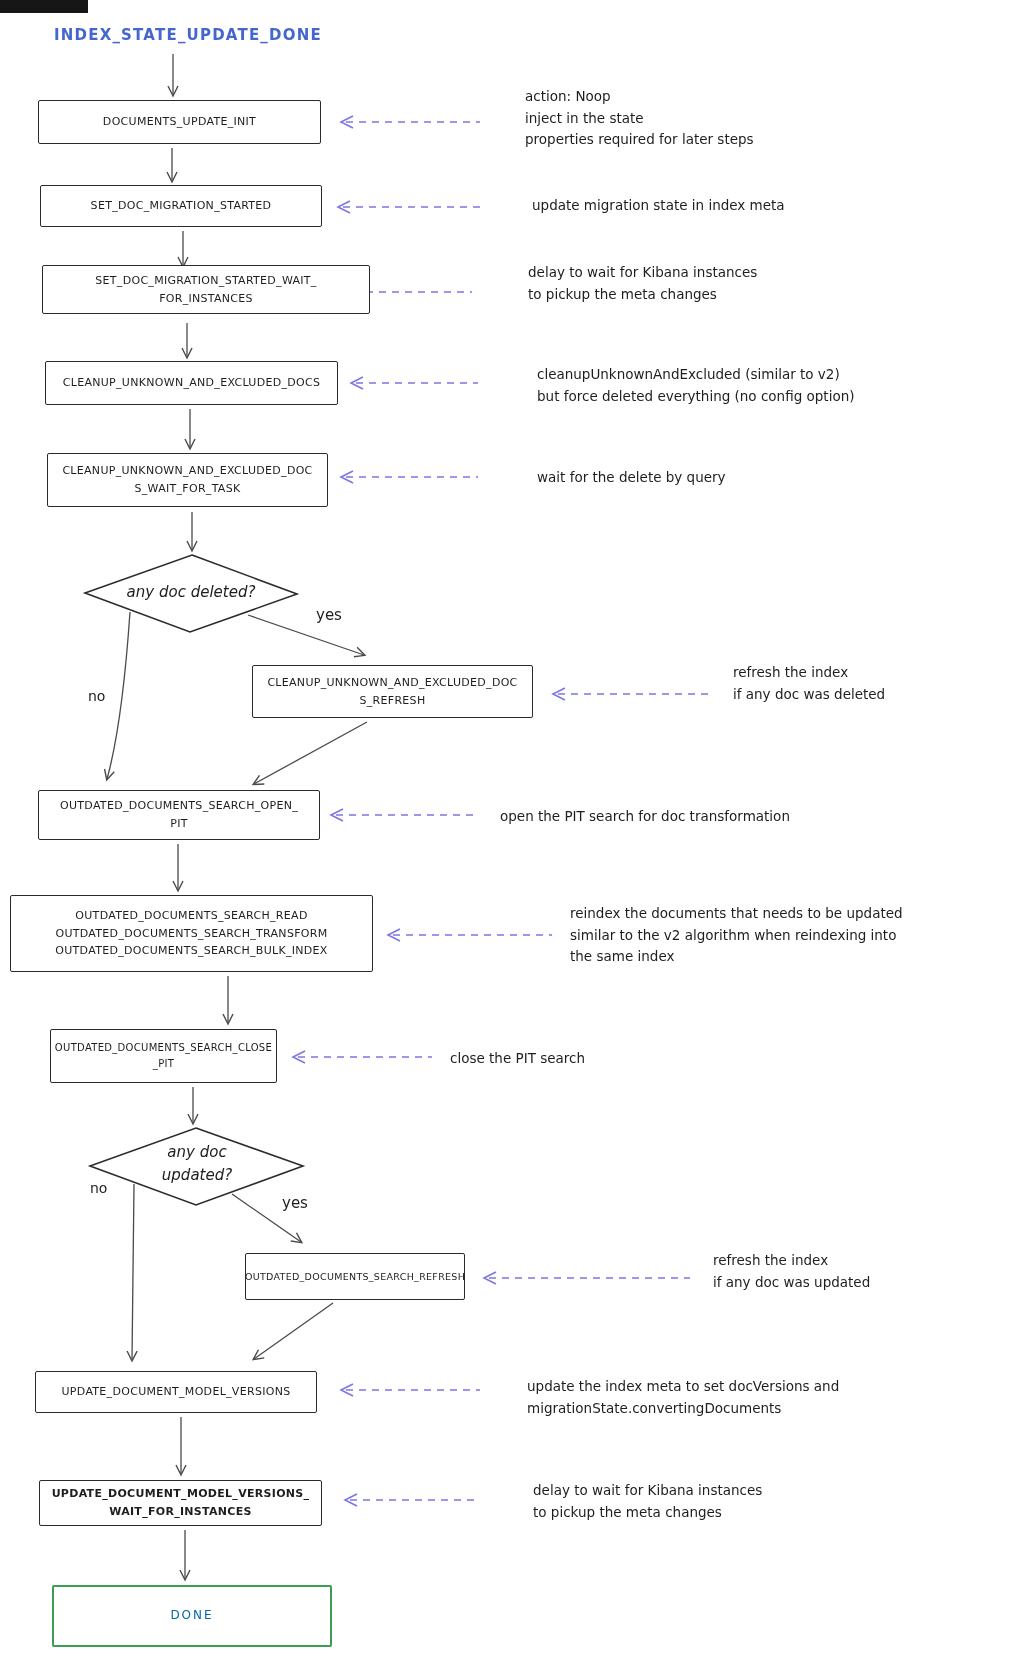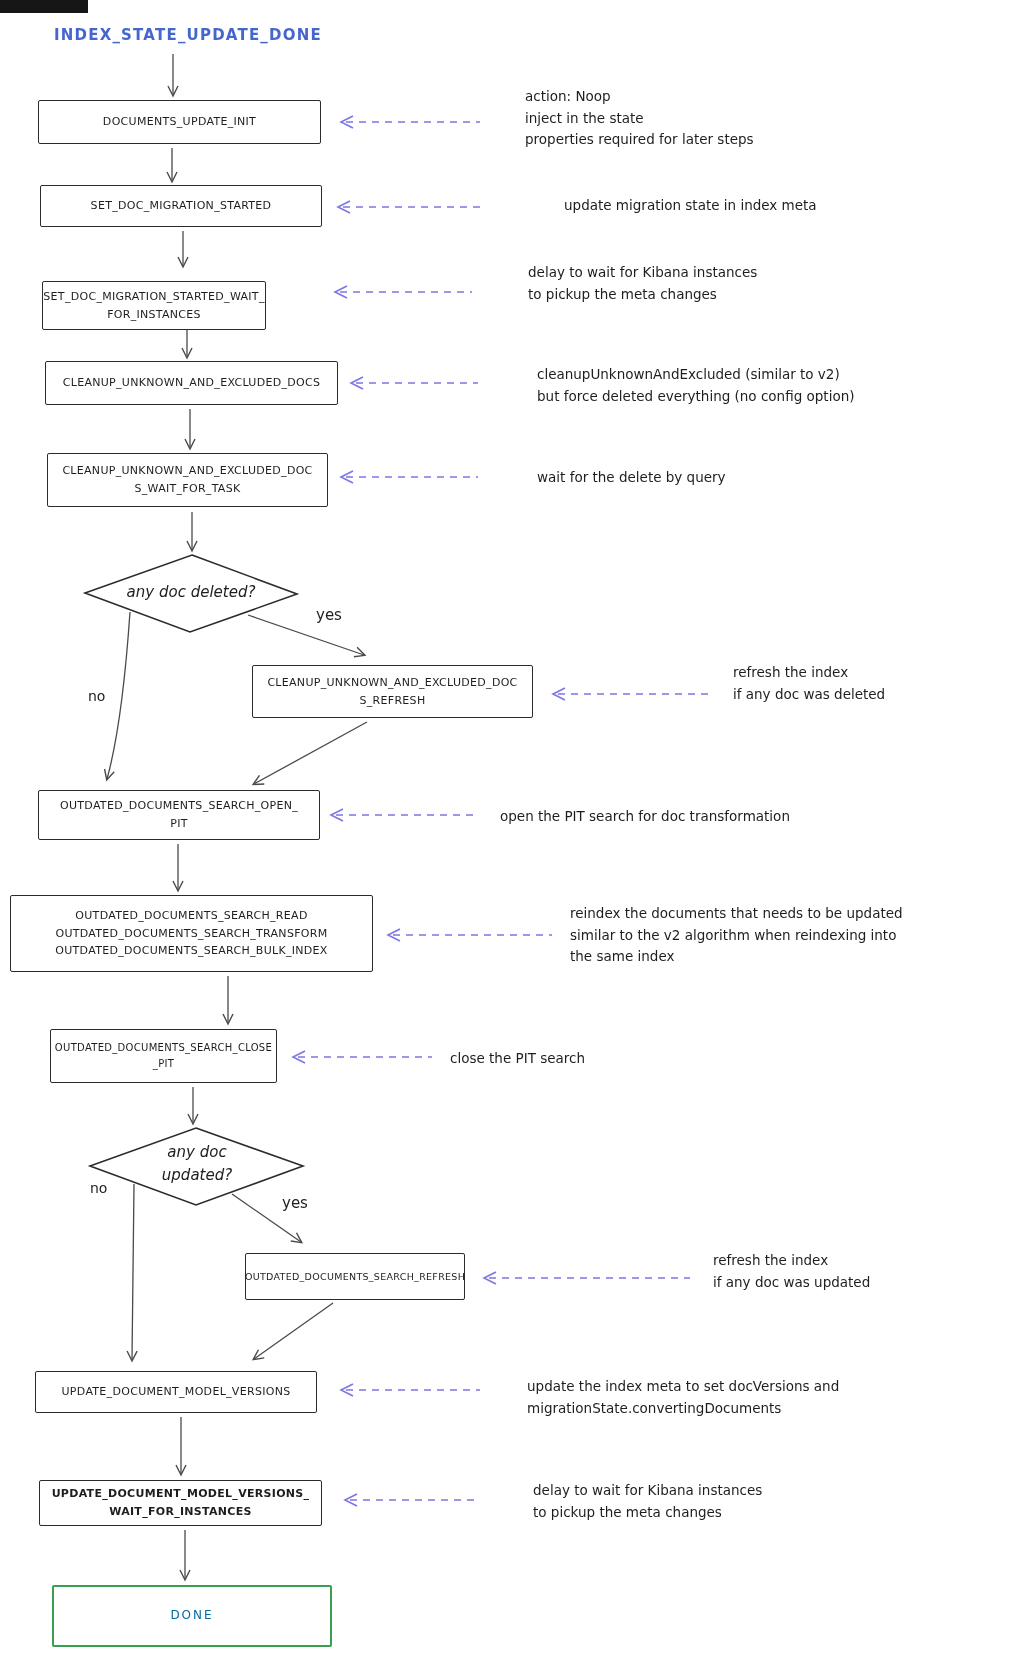--- a/index.html
+++ b/index.html
@@ -107,21 +107,21 @@
         </g>
       <g>
           <path d="M357,1494 L345,1500 L357,1506"></path>
           <line x1="350" y1="1500" x2="480" y2="1500" stroke-dasharray="7 6"></line>
         </g>
     </g>
   </svg>
 
   <div class="node" style="left:38px;top:100px;width:283px;height:44px;">DOCUMENTS_UPDATE_INIT</div>
   <div class="node" style="left:40px;top:185px;width:282px;height:42px;">SET_DOC_MIGRATION_STARTED</div>
-  <div class="node" style="left:42px;top:281px;width:224px;height:49px;">SET_DOC_MIGRATION_STARTED_WAIT_
+  <div class="node" style="left:42px;top:265px;width:328px;height:49px;">SET_DOC_MIGRATION_STARTED_WAIT_
 FOR_INSTANCES</div>
   <div class="node" style="left:45px;top:361px;width:293px;height:44px;text-align:center;">CLEANUP_UNKNOWN_AND_EXCLUDED_DOCS</div>
   <div class="node" style="left:47px;top:453px;width:281px;height:54px;">CLEANUP_UNKNOWN_AND_EXCLUDED_DOC
 S_WAIT_FOR_TASK</div>
   <div class="node" style="left:252px;top:665px;width:281px;height:53px;">CLEANUP_UNKNOWN_AND_EXCLUDED_DOC
 S_REFRESH</div>
   <div class="node" style="left:38px;top:790px;width:282px;height:50px;">OUTDATED_DOCUMENTS_SEARCH_OPEN_
 PIT</div>
   <div class="node" style="left:10px;top:895px;width:363px;height:77px;">OUTDATED_DOCUMENTS_SEARCH_READ
 OUTDATED_DOCUMENTS_SEARCH_TRANSFORM
@@ -139,21 +139,21 @@
 updated?</div>
 
   <div class="branch-label yes" style="left:316px;top:606px;">yes</div>
   <div class="branch-label no" style="left:88px;top:688px;">no</div>
   <div class="branch-label yes" style="left:282px;top:1194px;">yes</div>
   <div class="branch-label no" style="left:90px;top:1180px;">no</div>
 
   <div class="annotation" style="left:525px;top:86px;">action: Noop
 inject in the state
 properties required for later steps</div>
-  <div class="annotation" style="left:564px;top:195px;text-align:center;">update migration state in index meta</div>
+  <div class="annotation" style="left:532px;top:195px;text-align:center;">update migration state in index meta</div>
   <div class="annotation" style="left:528px;top:262px;">delay to wait for Kibana instances
 to pickup the meta changes</div>
   <div class="annotation" style="left:537px;top:364px;">cleanupUnknownAndExcluded (similar to v2)
 but force deleted everything (no config option)</div>
   <div class="annotation" style="left:537px;top:467px;">wait for the delete by query</div>
   <div class="annotation" style="left:733px;top:662px;">refresh the index
 if any doc was deleted</div>
   <div class="annotation" style="left:500px;top:806px;">open the PIT search for doc transformation</div>
   <div class="annotation" style="left:570px;top:903px;">reindex the documents that needs to be updated
 similar to the v2 algorithm when reindexing into

